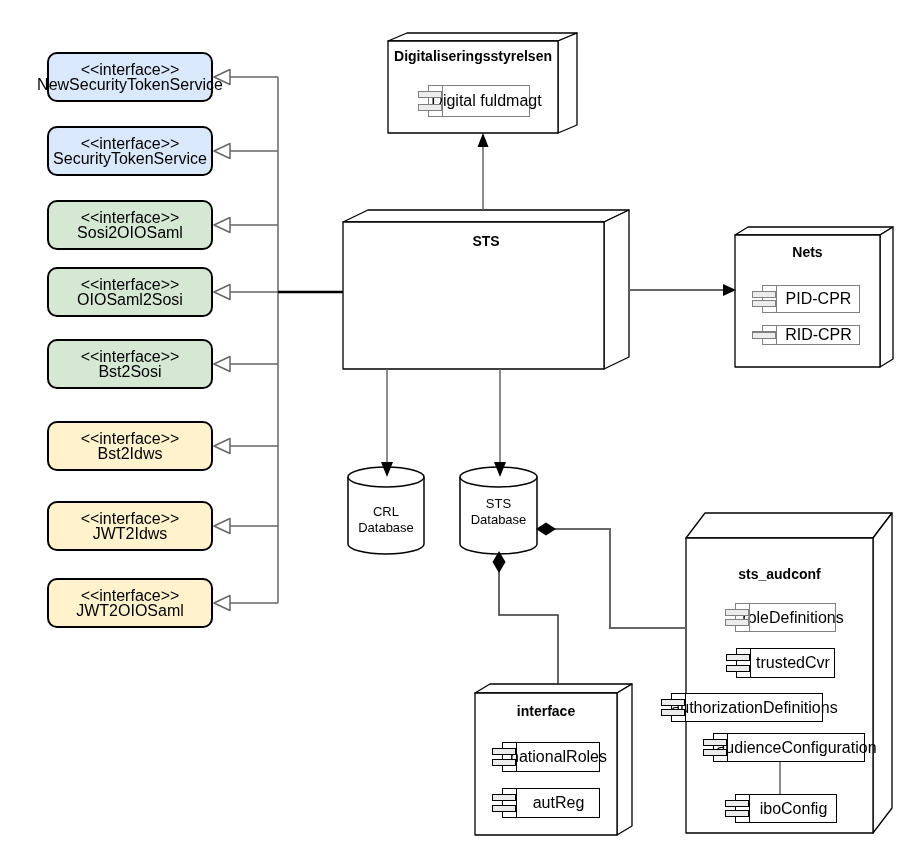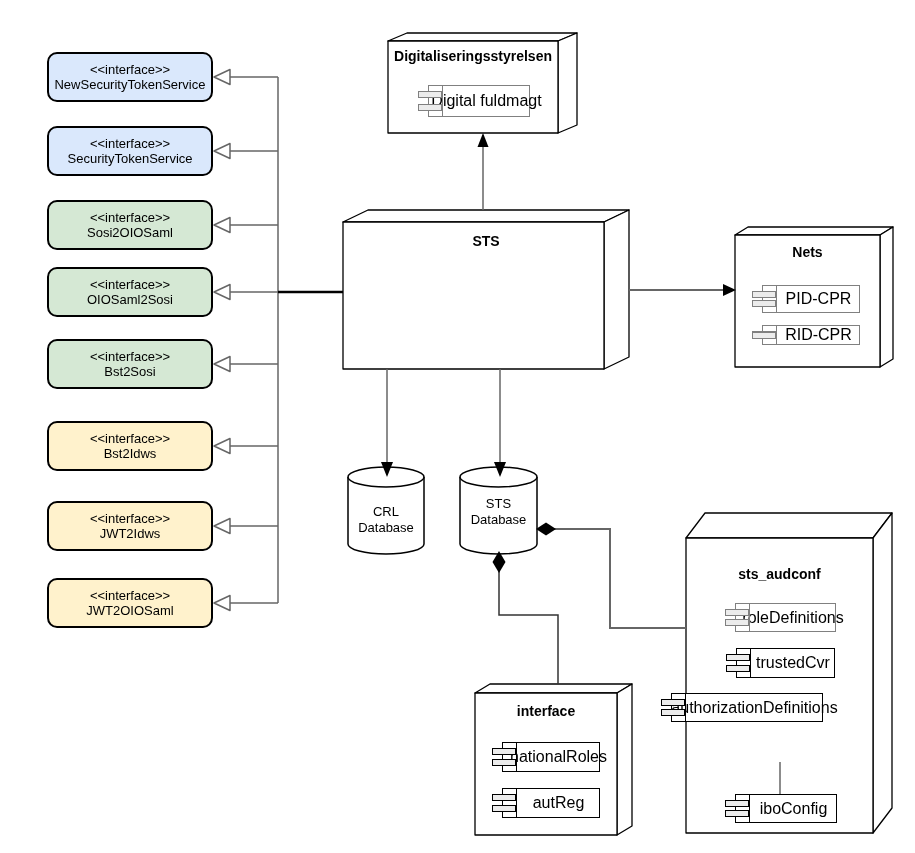--- a/index.html
+++ b/index.html
@@ -5,21 +5,21 @@
   html,body{margin:0;padding:0;background:#ffffff;}
   body{font-family:"Liberation Sans", sans-serif; color:#000;}
   .canvas{position:relative;width:915px;height:853px;background:#fff;overflow:hidden;}
   .canvas > svg{position:absolute;left:0;top:0;}
   .abs{position:absolute;box-sizing:border-box;}
   
   .iface{
     left:47px;width:166px;height:50px;
     border:2px solid #000;border-radius:10px;
     display:flex;flex-direction:column;align-items:center;justify-content:center;
-    font-size:13px;line-height:15px;text-align:center;
+    font-size:16px;line-height:15px;text-align:center;
   }
   .iface.blue{background:#dae8fc;}
   .iface.green{background:#d5e8d4;}
   .iface.yellow{background:#fff2cc;}
   
   .node-title{font-weight:bold;font-size:14px;text-align:center;}
   
   .comp{
     position:absolute;box-sizing:border-box;background:#fff;
     border:1px solid #808080;
@@ -201,20 +201,26 @@
       <i class="cbar b1"></i>
       <i class="cbar b2"></i>
     <span>trustedCvr</span>
   </div>
   <div class="comp dark" style="left:671px;top:693px;width:152px;height:29px;">
     <i class="cline"></i>
       <i class="cbar b1"></i>
       <i class="cbar b2"></i>
     <span>authorizationDefinitions</span>
   </div>
+  <div class="comp dark" style="left:713px;top:733px;width:152px;height:29px;">
+    <i class="cline"></i>
+      <i class="cbar b1"></i>
+      <i class="cbar b2"></i>
+    <span>audienceConfiguration</span>
+  </div>
   <div class="comp dark" style="left:735px;top:794px;width:102px;height:29px;">
     <i class="cline"></i>
       <i class="cbar b1"></i>
       <i class="cbar b2"></i>
     <span>iboConfig</span>
   </div>
 
   <div class="comp dark" style="left:502px;top:742px;width:98px;height:30px;">
     <i class="cline"></i>
       <i class="cbar b1"></i>

